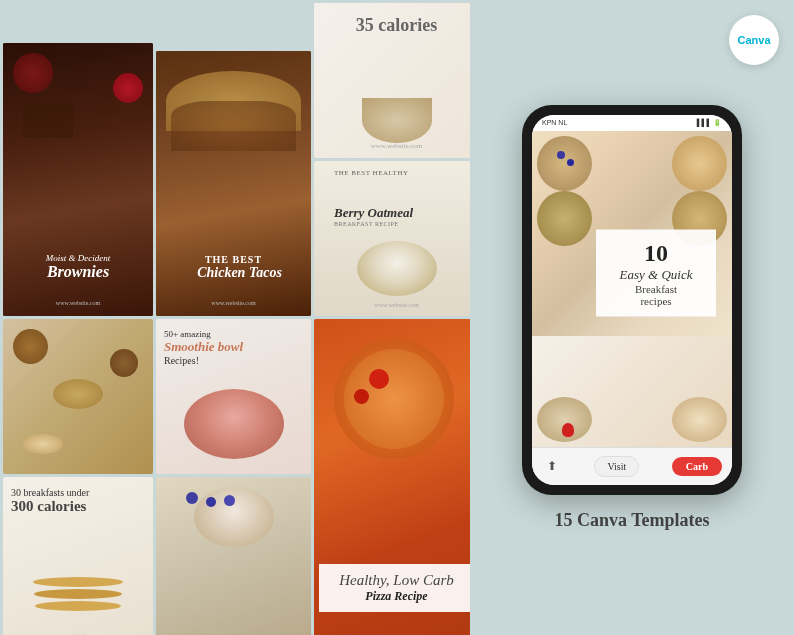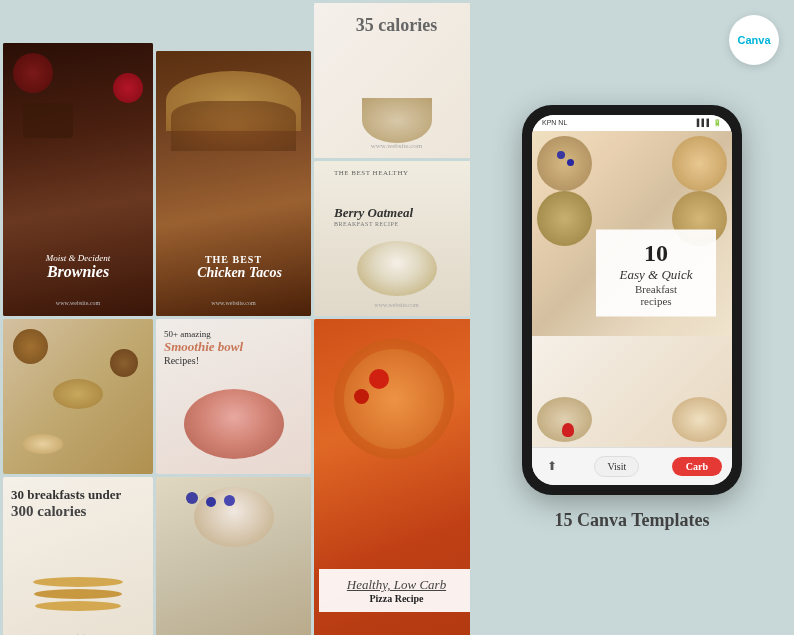--- a/index.html
+++ b/index.html
@@ -243,38 +243,38 @@
     </div>
 
     <div class="card" style="background:linear-gradient(160deg,#f5f0e8,#e8e0d0);position:relative;">
 
       <div style="position:absolute;bottom:20px;left:50%;transform:translateX(-50%);width:90px;height:50px;">
         <div style="width:90px;height:10px;background:#d4a850;border-radius:50%;margin-bottom:2px;"></div>
         <div style="width:88px;height:10px;background:#c89840;border-radius:50%;margin-bottom:2px;margin-left:1px;"></div>
         <div style="width:86px;height:10px;background:#d4a850;border-radius:50%;margin-left:2px;"></div>
       </div>
       <div style="position:absolute;top:10px;left:8px;right:8px;color:#333;">
-        <div style="font-size:13px;font-weight:bold;">30 breakfasts under</div>
+        <div style="font-size:10px;">30 breakfasts under</div>
         <div style="font-size:15px;font-weight:bold;color:#444;">300 calories</div>
       </div>
       <div style="position:absolute;bottom:8px;left:0;right:0;text-align:center;">
         <div style="font-size:6px;color:#aaa;">www.website.com</div>
       </div>
     </div>
 
     <div class="card" style="grid-row:3/5;grid-column:3/4;background:linear-gradient(160deg,#d05018,#e06825,#c04015,#b03810);position:relative;">
 
       <div style="position:absolute;top:20px;left:20px;width:120px;height:120px;background:radial-gradient(#e87830,#c05010);border-radius:50%;opacity:0.9;"></div>
       <div style="position:absolute;top:30px;left:30px;width:100px;height:100px;background:radial-gradient(#f0a050,#d06820);border-radius:50%;opacity:0.7;"></div>
 
       <div style="position:absolute;top:50px;left:55px;width:20px;height:20px;background:#d02010;border-radius:50;border-radius:50%;"></div>
       <div style="position:absolute;top:70px;left:40px;width:15px;height:15px;background:#c01a08;border-radius:50%;"></div>
       <div style="position:absolute;bottom:35px;left:5px;right:5px;background:rgba(255,255,255,0.93);padding:8px 5px;text-align:center;">
-        <div style="font-size:13px;font-style:italic;color:#444;text-decoration:underline;">Healthy, Low Carb</div>
-        <div style="font-size:10px;font-weight:bold;color:#222;">Pizza Recipe</div>
+        <div style="font-size:15px;font-style:italic;color:#444;">Healthy, Low Carb</div>
+        <div style="font-size:12px;font-style:italic;font-weight:bold;color:#222;">Pizza Recipe</div>
       </div>
     </div>
 
     <div class="card" style="background:linear-gradient(160deg,#e0d8c0,#c8c0a8,#b8a888);position:relative;">
       <div style="position:absolute;top:10px;left:50%;transform:translateX(-50%);width:80px;height:60px;background:radial-gradient(ellipse at 50% 40%,#f0e8e0 0%,#d8c8b0 50%,#c0a880 100%);border-radius:50%;"></div>
 
       <div style="position:absolute;top:15px;left:30px;width:12px;height:12px;background:#4040a0;border-radius:50%;"></div>
       <div style="position:absolute;top:20px;left:50px;width:10px;height:10px;background:#3535a0;border-radius:50%;"></div>
       <div style="position:absolute;top:18px;left:68px;width:11px;height:11px;background:#4848b0;border-radius:50%;"></div>
     </div>

